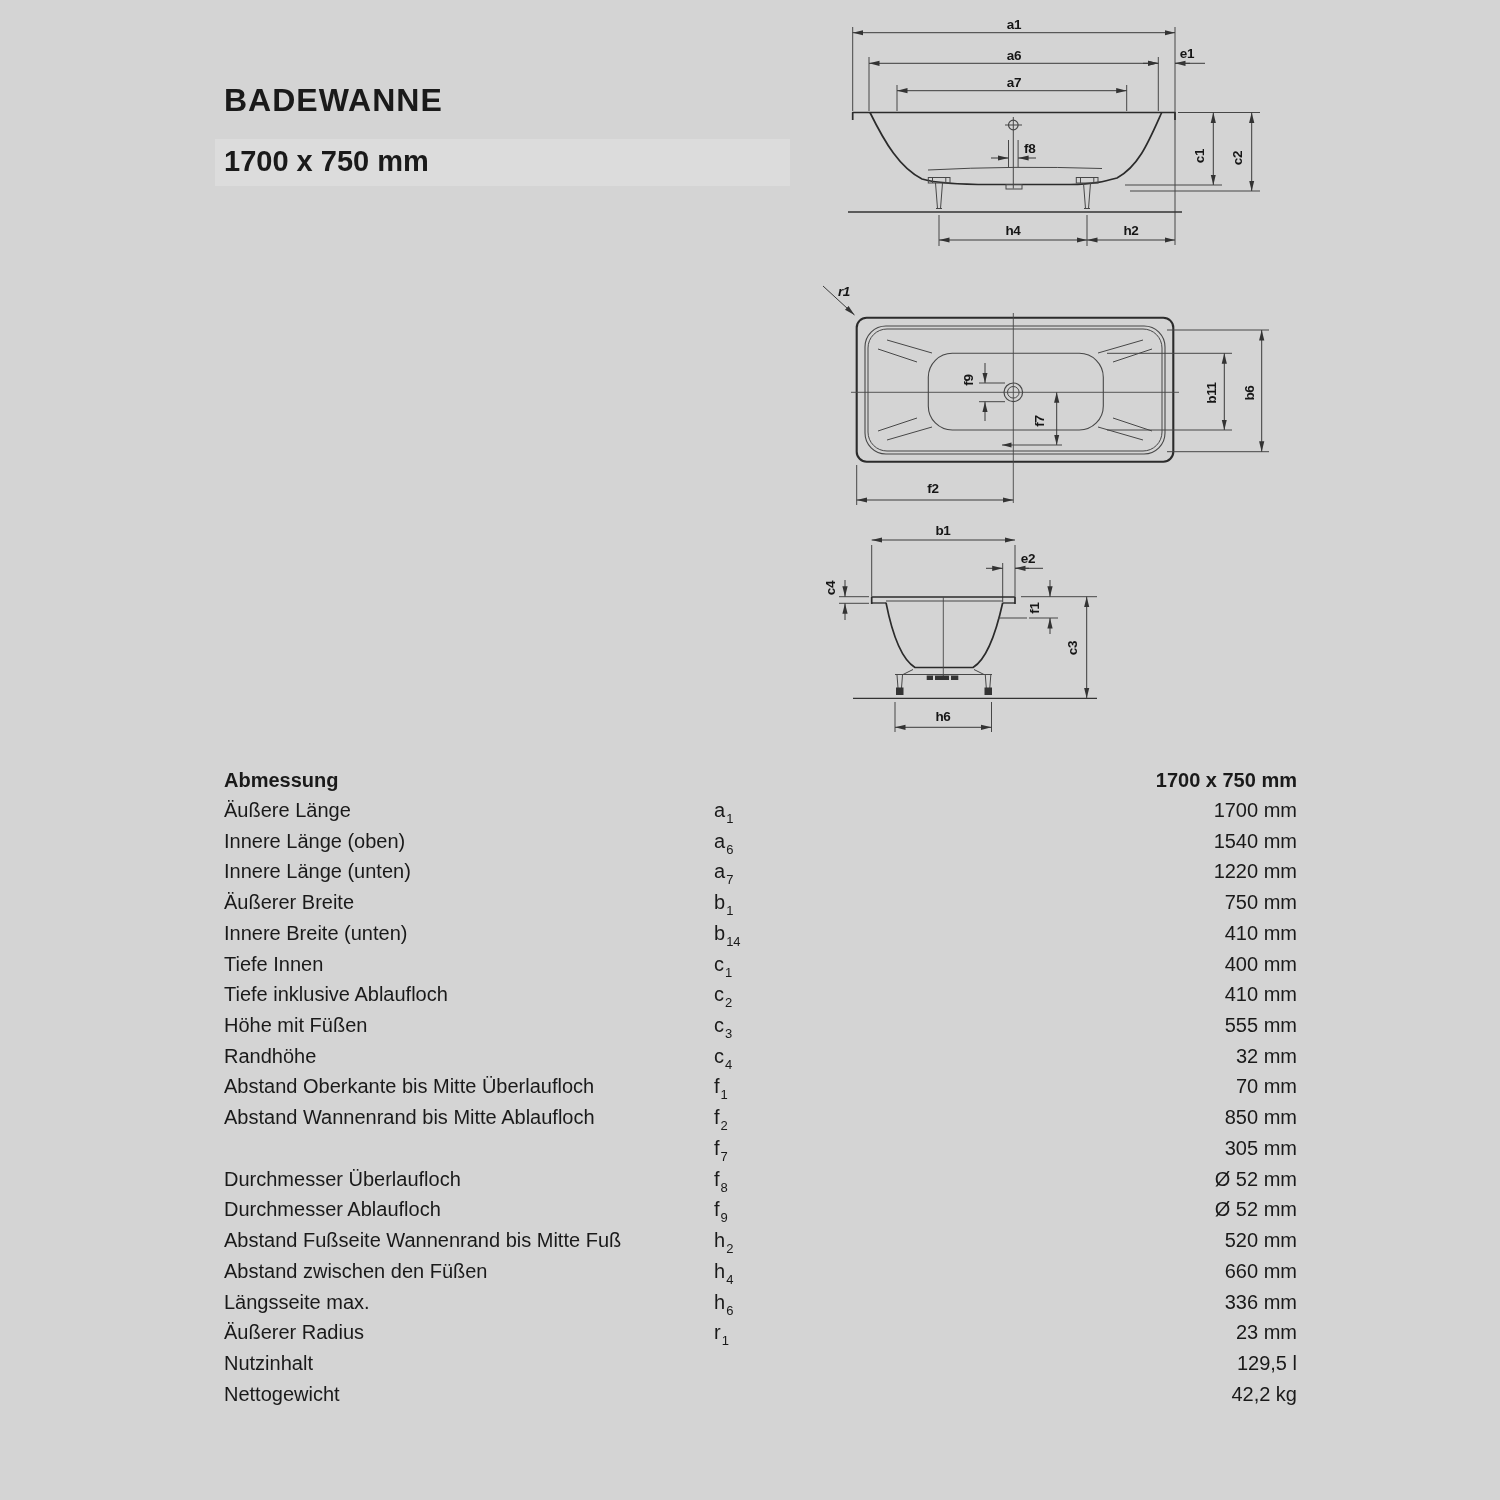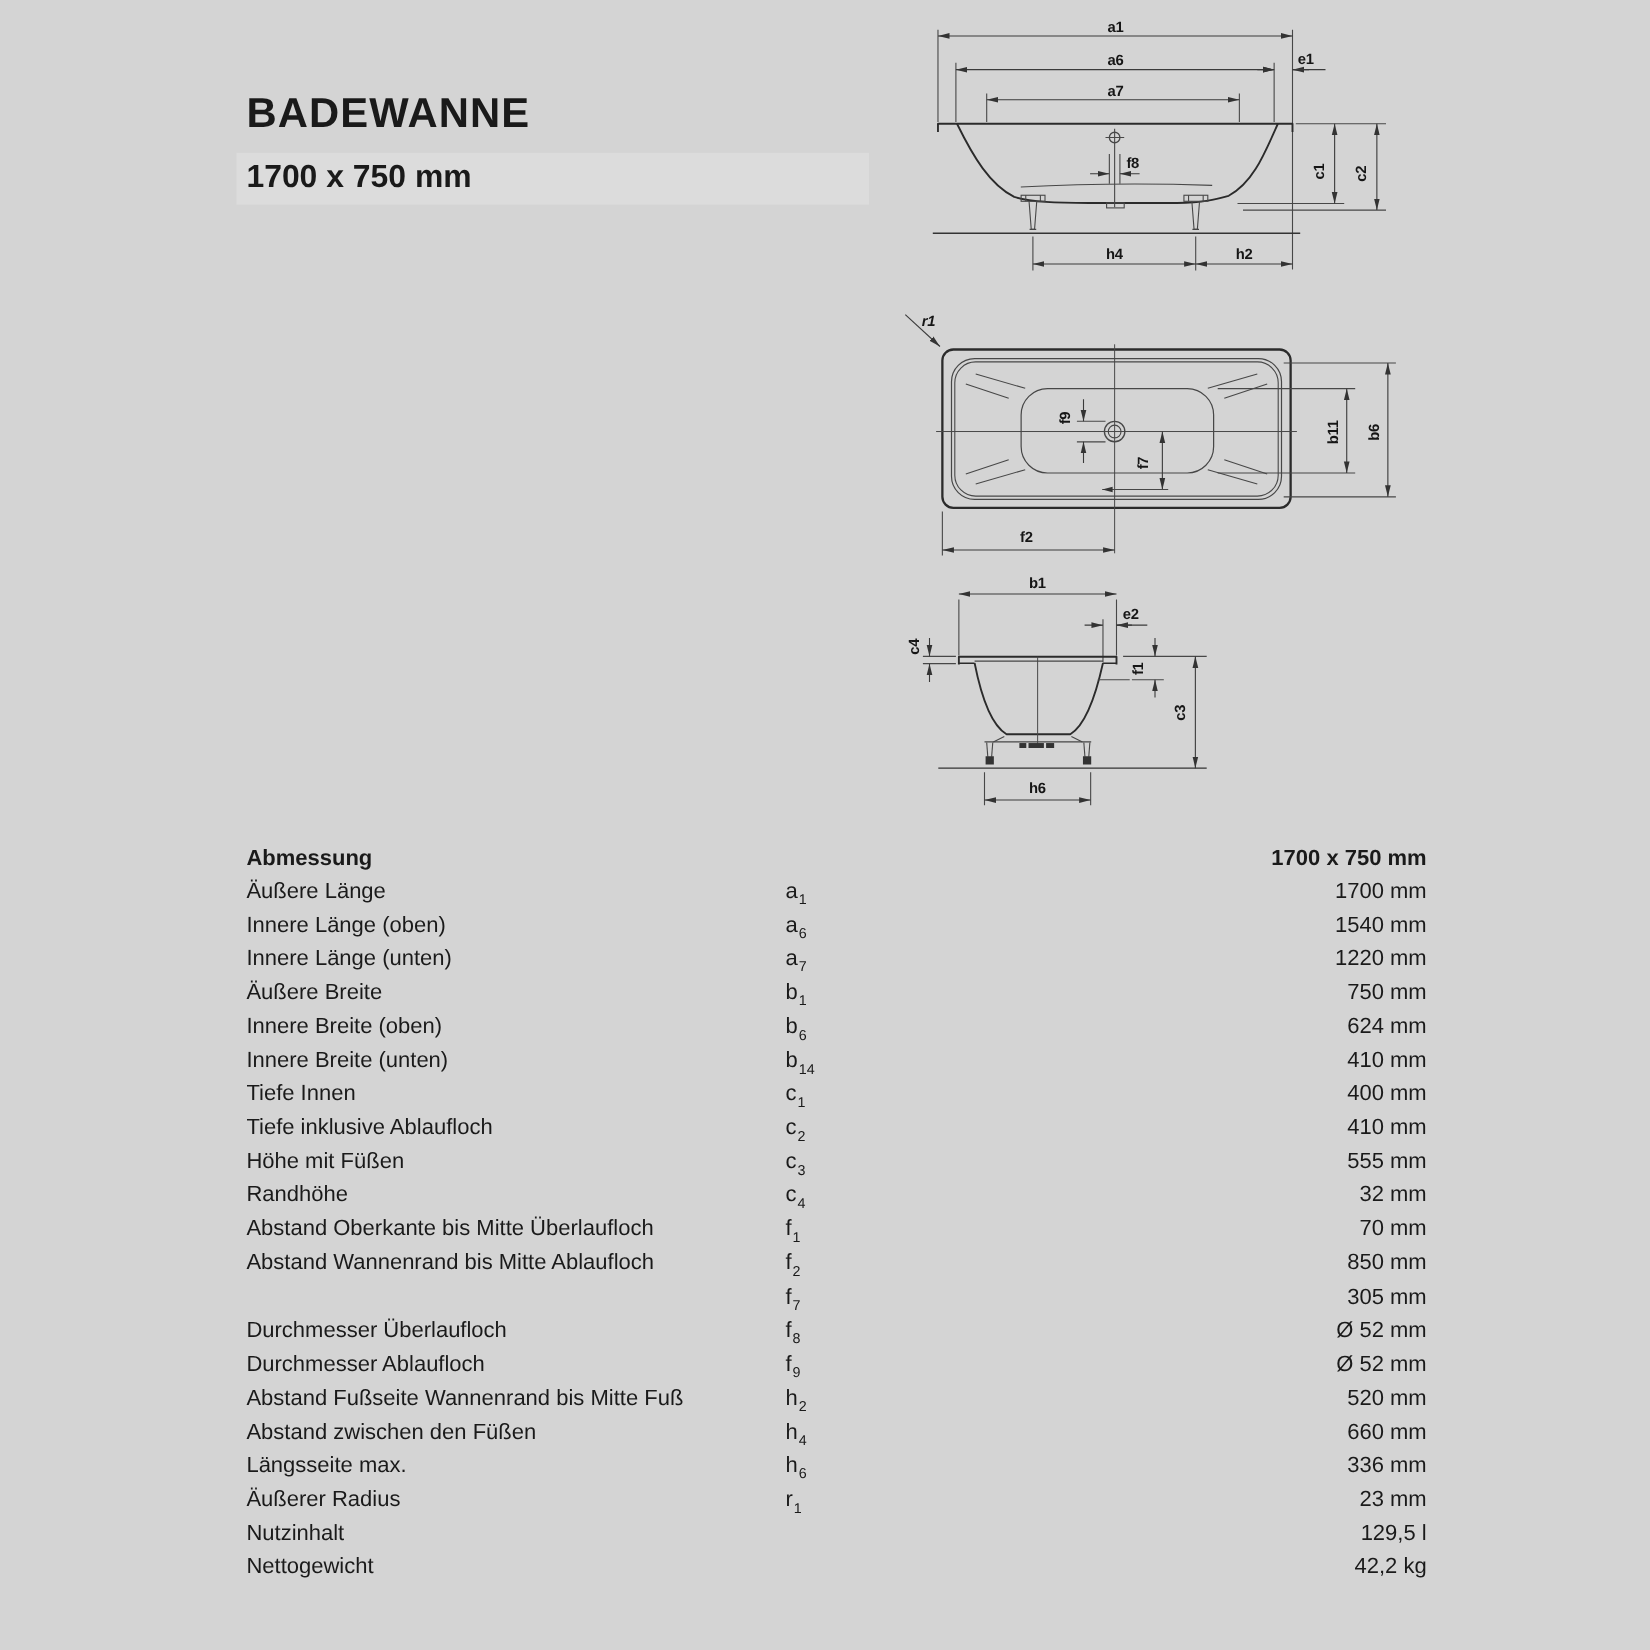--- a/index.html
+++ b/index.html
@@ -4,21 +4,21 @@
 <style>
   html,body{margin:0;padding:0;}
   body{
     width:1500px;height:1500px;position:relative;overflow:hidden;
     background:#d4d4d4;
     font-family:"Liberation Sans", sans-serif;
     color:#1a1a1a;
   }
   .abs{position:absolute;}
   .title{
-    left:224px;top:84px;font-size:38px;font-weight:bold;letter-spacing:1px;
+    left:224px;top:84px;font-size:32px;font-weight:bold;letter-spacing:1px;
     line-height:1;
   }
   .subtitle-box{
     left:215px;top:139px;width:575px;height:47px;background:#dcdcdc;
   }
   .subtitle{
     left:224px;top:147px;font-size:29px;font-weight:bold;line-height:1;
   }
   
   svg text{fill:#161616;font-family:"Liberation Sans",sans-serif;font-size:13.5px;font-weight:bold;letter-spacing:-0.3px;}
@@ -252,30 +252,25 @@
     <span class="c-val">1540 mm</span>
   </div>
 
   <div class="row">
     <span class="c-label">Innere Länge (unten)</span>
     <span class="c-sym">a<span class="sub">7</span></span>
     <span class="c-val">1220 mm</span>
   </div>
 
   <div class="row">
-    <span class="c-label">Äußere Breite</span>
+    <span class="c-label">Äußerer Breite</span>
     <span class="c-sym">b<span class="sub">1</span></span>
     <span class="c-val">750 mm</span>
   </div>
 
-  <div class="row">
-    <span class="c-label">Innere Breite (oben)</span>
-    <span class="c-sym">b<span class="sub">6</span></span>
-    <span class="c-val">624 mm</span>
-  </div>
 
   <div class="row">
     <span class="c-label">Innere Breite (unten)</span>
     <span class="c-sym">b<span class="sub">14</span></span>
     <span class="c-val">410 mm</span>
   </div>
 
   <div class="row">
     <span class="c-label">Tiefe Innen</span>
     <span class="c-sym">c<span class="sub">1</span></span>

